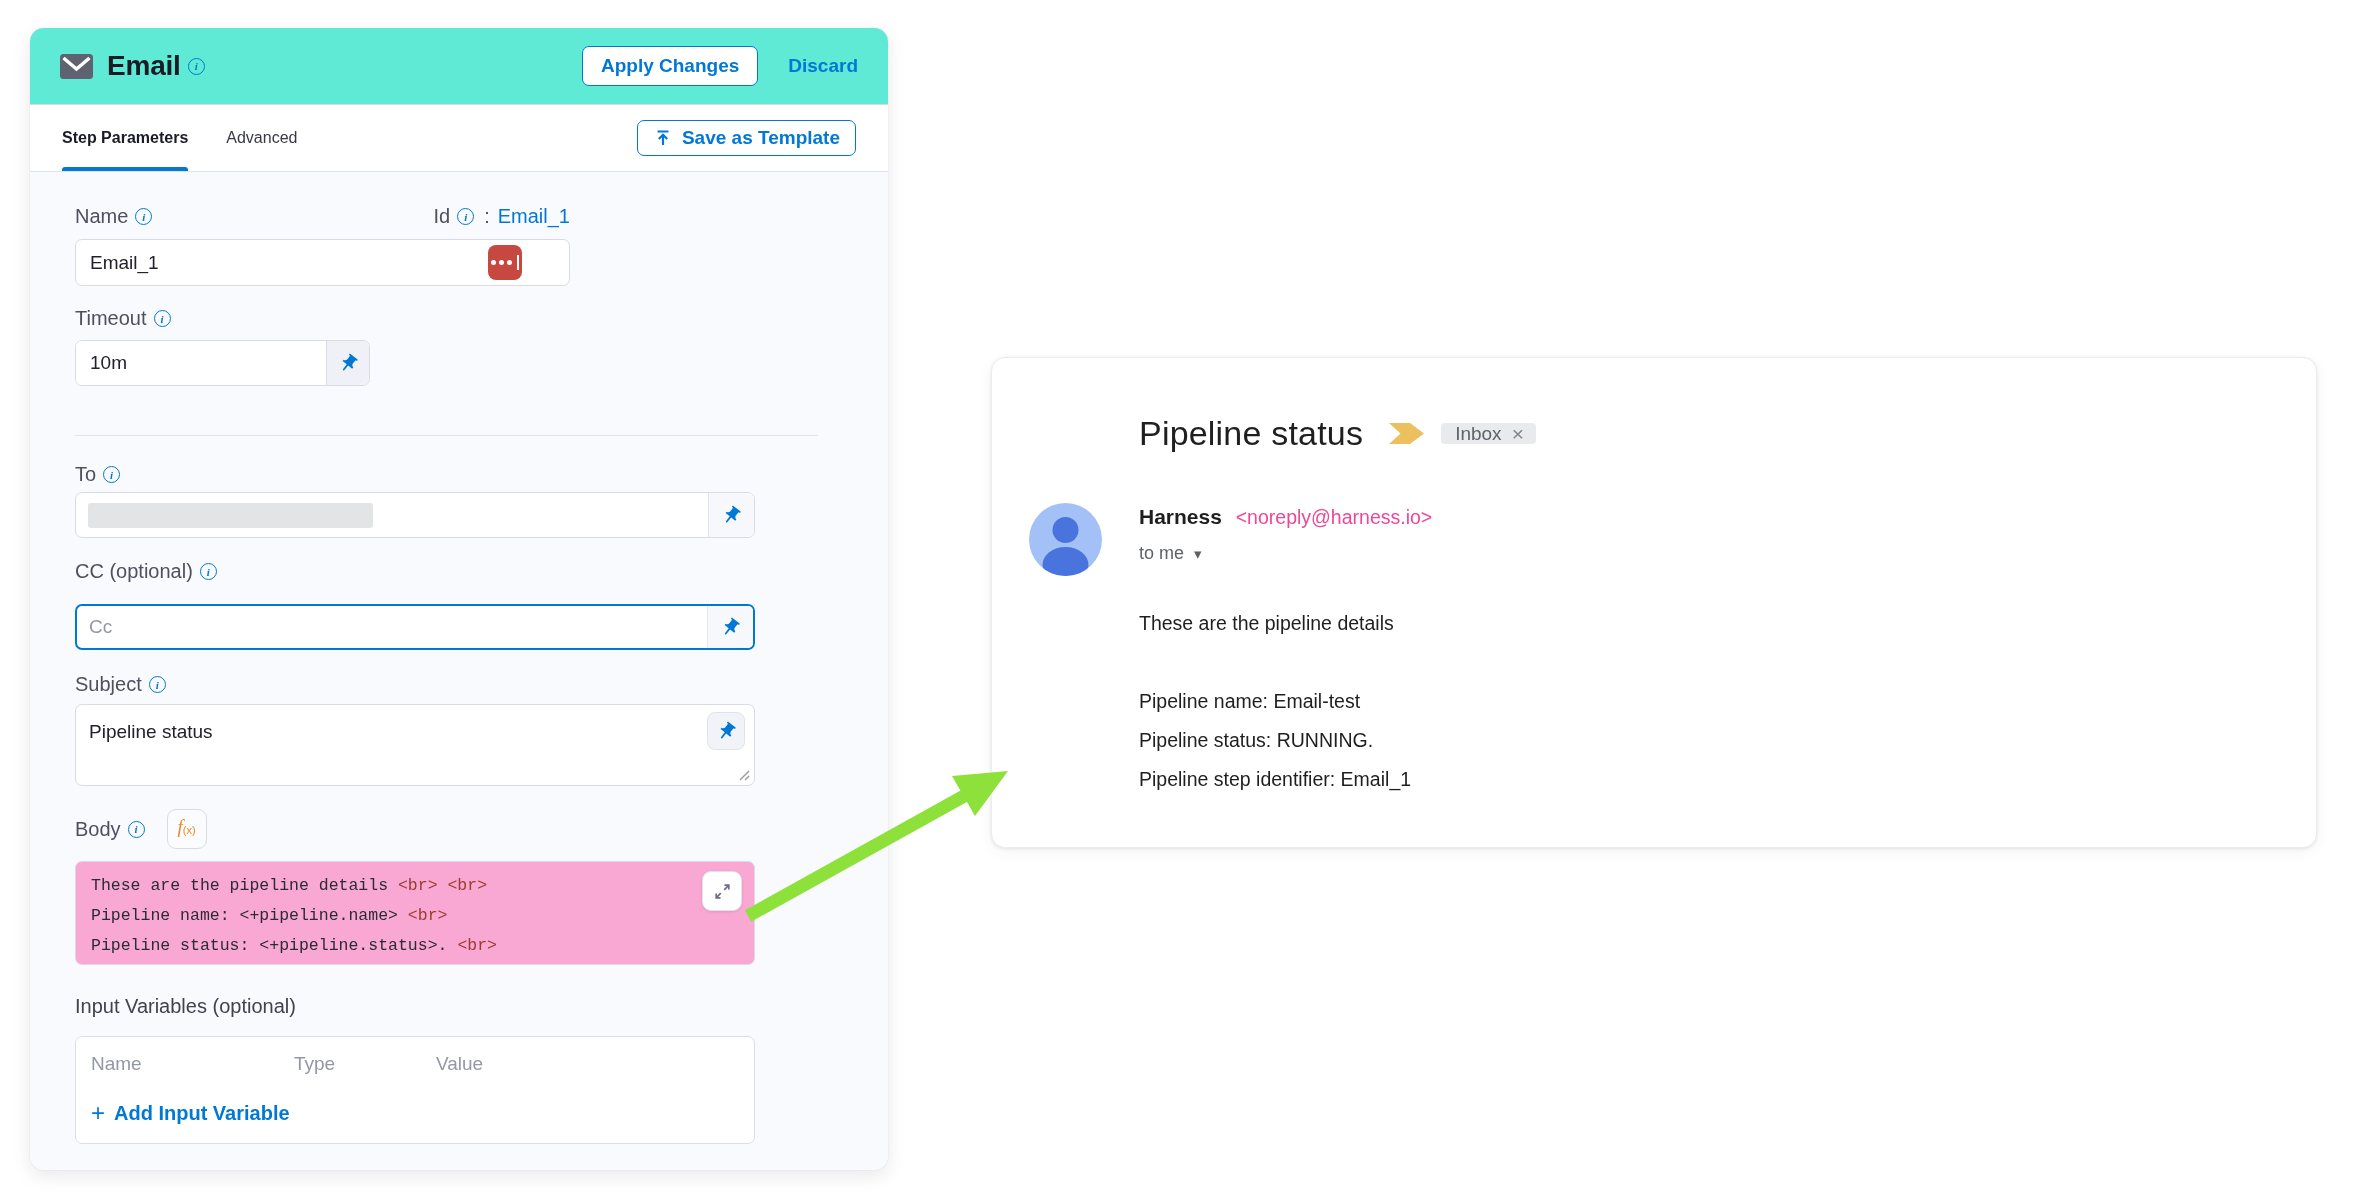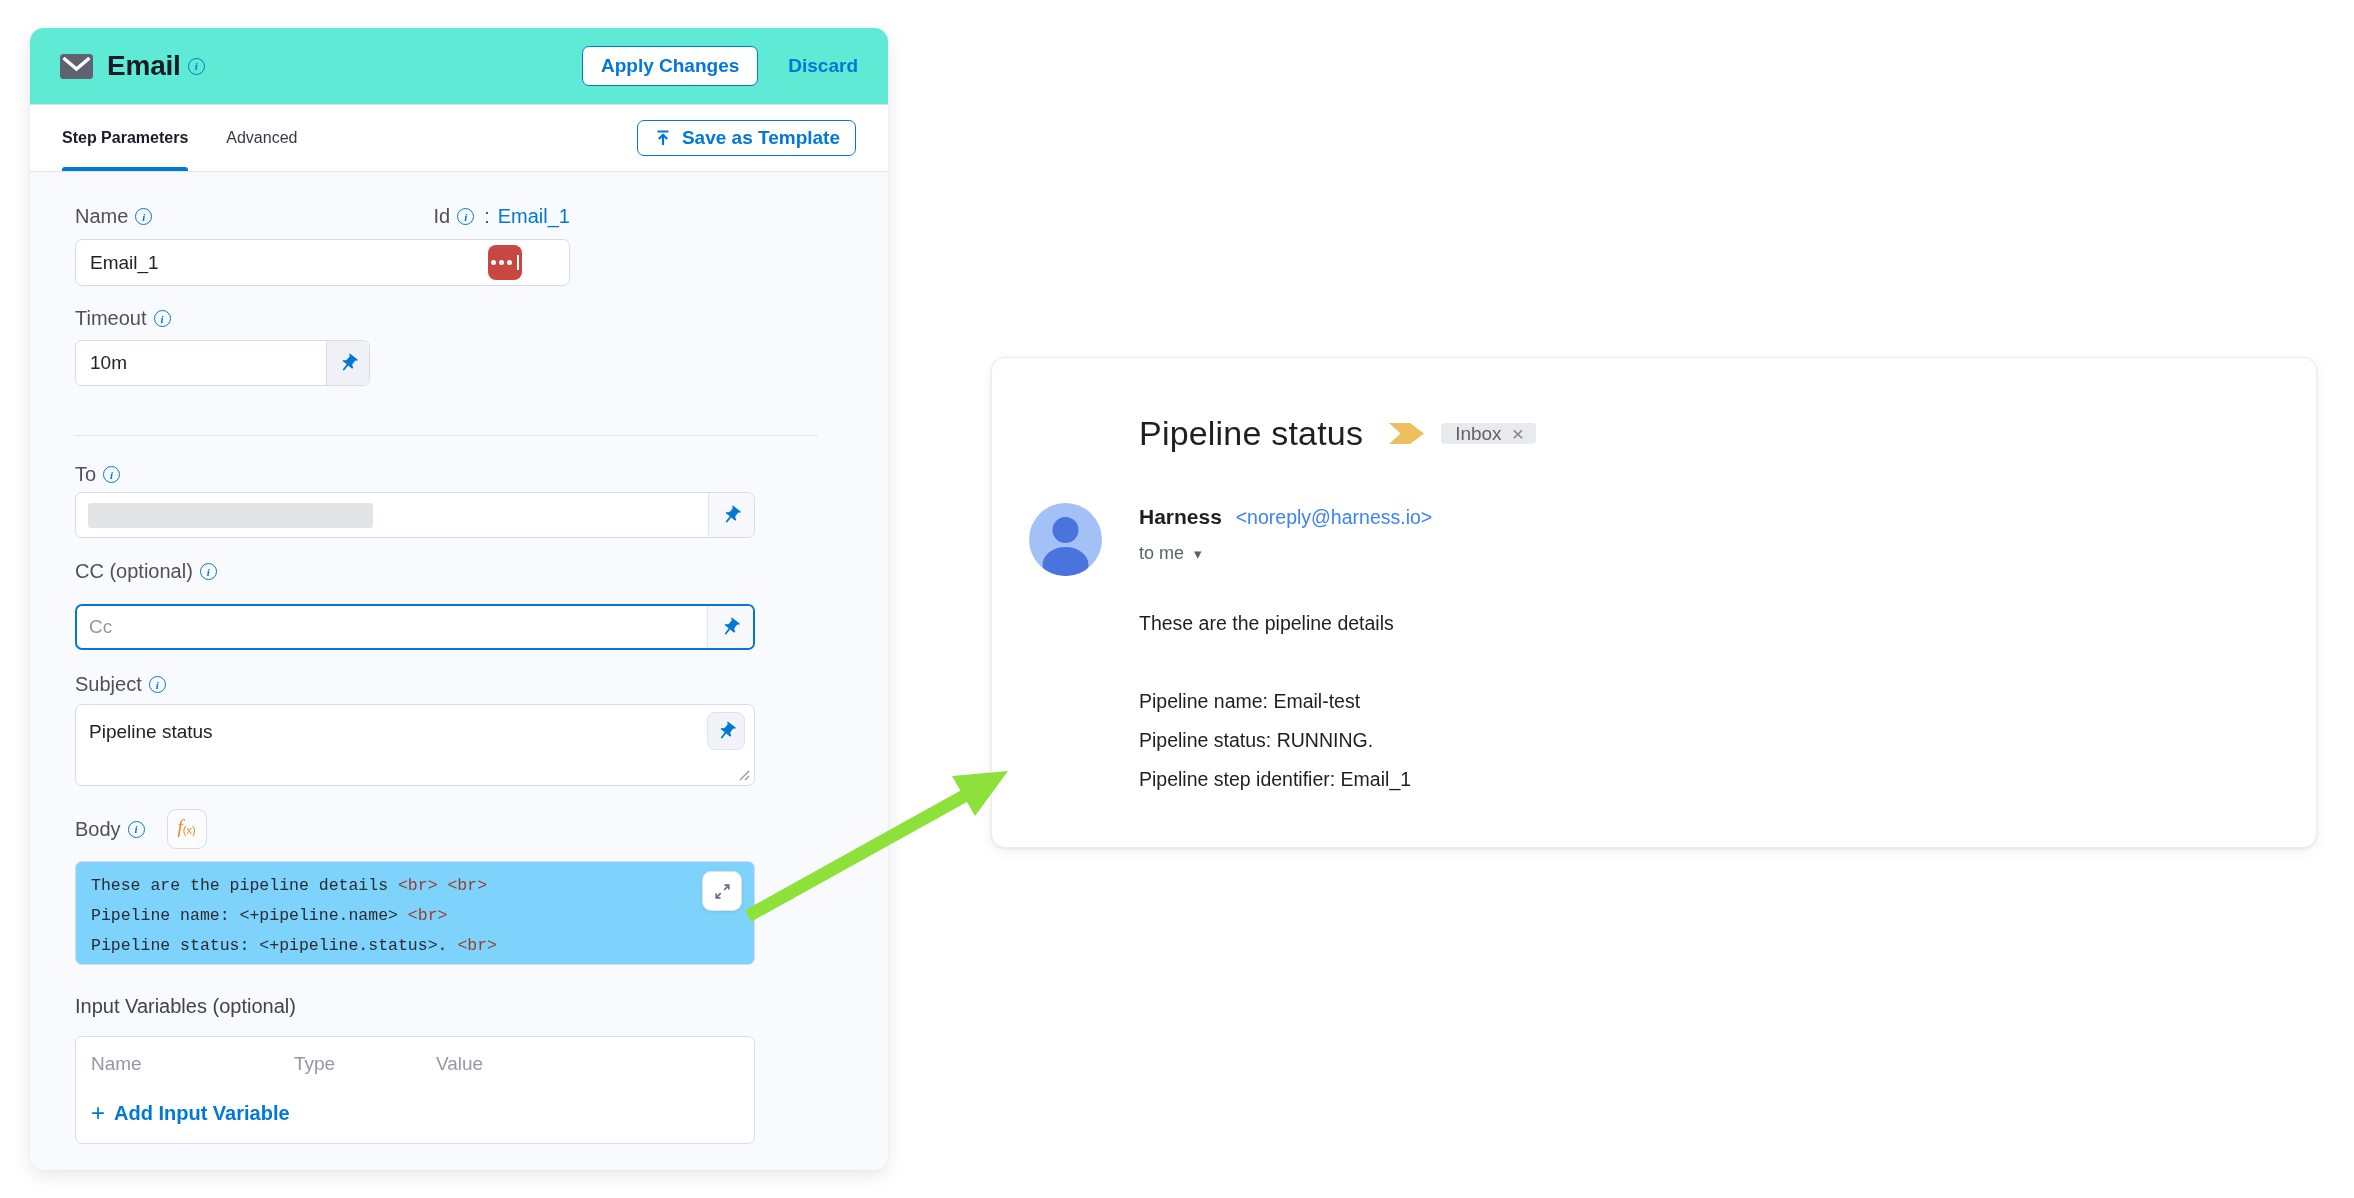--- a/index.html
+++ b/index.html
@@ -91,21 +91,21 @@
 
   .body-label-row { display:flex; align-items:center; margin-top:23px; height:40px; }
   .fx-btn {
     width:40px; height:40px; margin-left:22px; border-radius:9px; background:#fbfcfe; border:1px solid #d9dae5;
     display:flex; align-items:flex-start; justify-content:center; cursor:pointer;
     color:#ee8625; font-size:19px; padding-top:6px; font-family:"Liberation Serif", serif; font-style:italic;
   }
   .fx-btn .fx-sub { font-size:11px; margin-top:8px; font-style:normal; font-family:"Liberation Sans", sans-serif; }
 
   .code-box {
-    position:relative; width:680px; height:104px; margin-top:12px; background:#7dd3fc;
+    position:relative; width:680px; height:104px; margin-top:12px; background:#f9a8d4;
     border:1px solid #d9dae5; border-radius:7px; padding:9px 60px 0 15px; overflow:hidden;
   }
   .code-box .code-line { font-family:"Liberation Mono","DejaVu Sans Mono",monospace; font-size:16.5px; line-height:30px; color:#2a2b33; white-space:pre; }
   .code-tag { color:#9a3b2c; }
   .expand-btn {
     position:absolute; top:9px; right:12px; width:40px; height:40px; border-radius:9px;
     background:#ffffff; border:1px solid #e0e2eb; box-shadow:0 1px 3px rgba(40,41,61,.12);
     display:flex; align-items:center; justify-content:center; cursor:pointer;
   }
 
@@ -132,21 +132,21 @@
     display:inline-flex; align-items:center; padding:0 12px 0 14px;
     font-size:19px; color:#5f6368;
   }
   .inbox-chip .chip-close { margin-left:10px; color:#80868b; font-size:21px; cursor:pointer; line-height:1; }
 
   .sender-row { display:flex; margin-top:50px; }
   .avatar { width:73px; height:73px; flex:none; margin-left:-110px; }
   .sender-meta { margin-left:37px; padding-top:2px; }
   .sender-line { font-size:21px; color:#1f1f1f; }
   .sender-name { font-weight:bold; }
-  .sender-email { font-size:19.5px; color:#3b82f6; font-weight:normal; margin-left:8px; }
+  .sender-email { font-size:19.5px; color:#ec4899; font-weight:normal; margin-left:8px; }
   .to-line { margin-top:14px; font-size:18px; color:#5f6368; display:flex; align-items:center; cursor:pointer; }
   .caret { margin-left:10px; font-size:15px; color:#5f6368; }
 
   .email-body { margin-top:28px; font-size:19.5px; line-height:39px; color:#1f1f1f; }
 
   .arrow-overlay { position:absolute; left:0; top:0; width:2354px; height:1198px; pointer-events:none; }
 </style>
 </head>
 <body>
 

